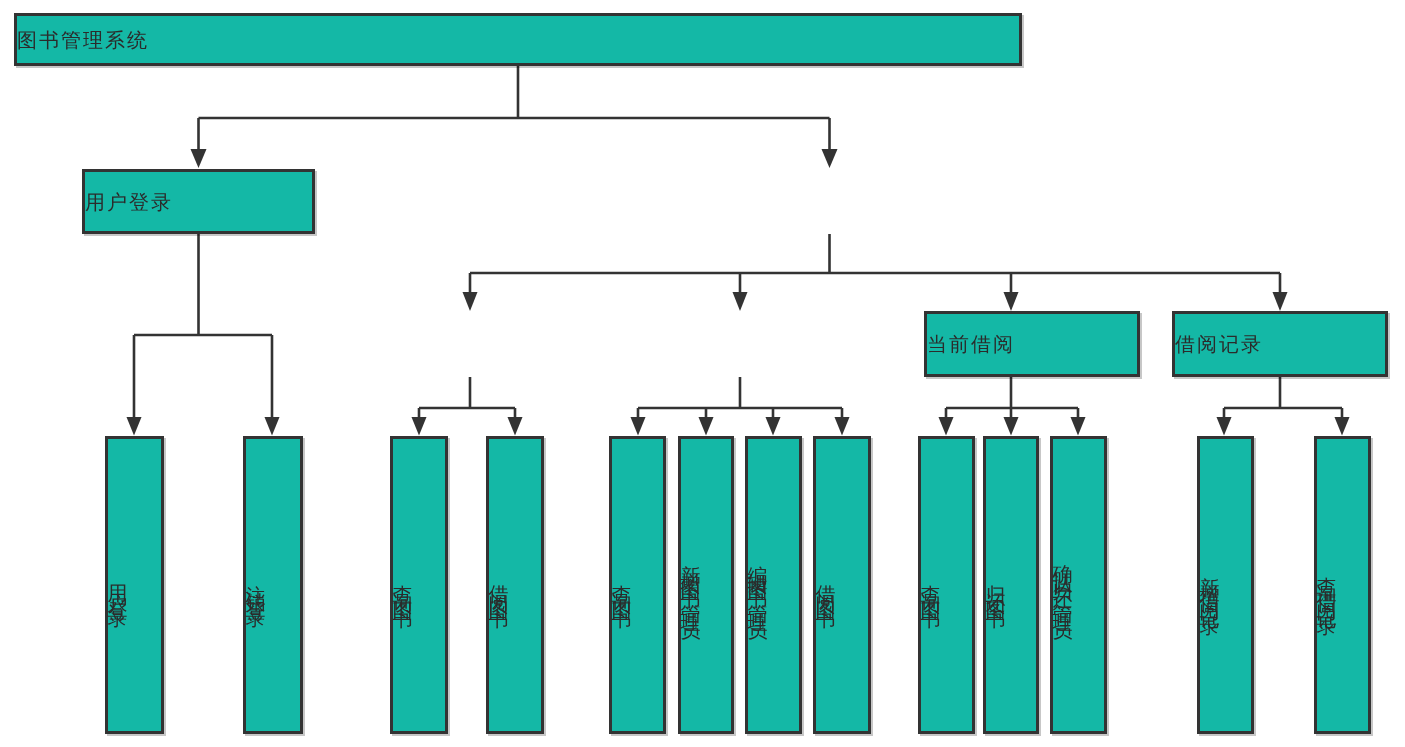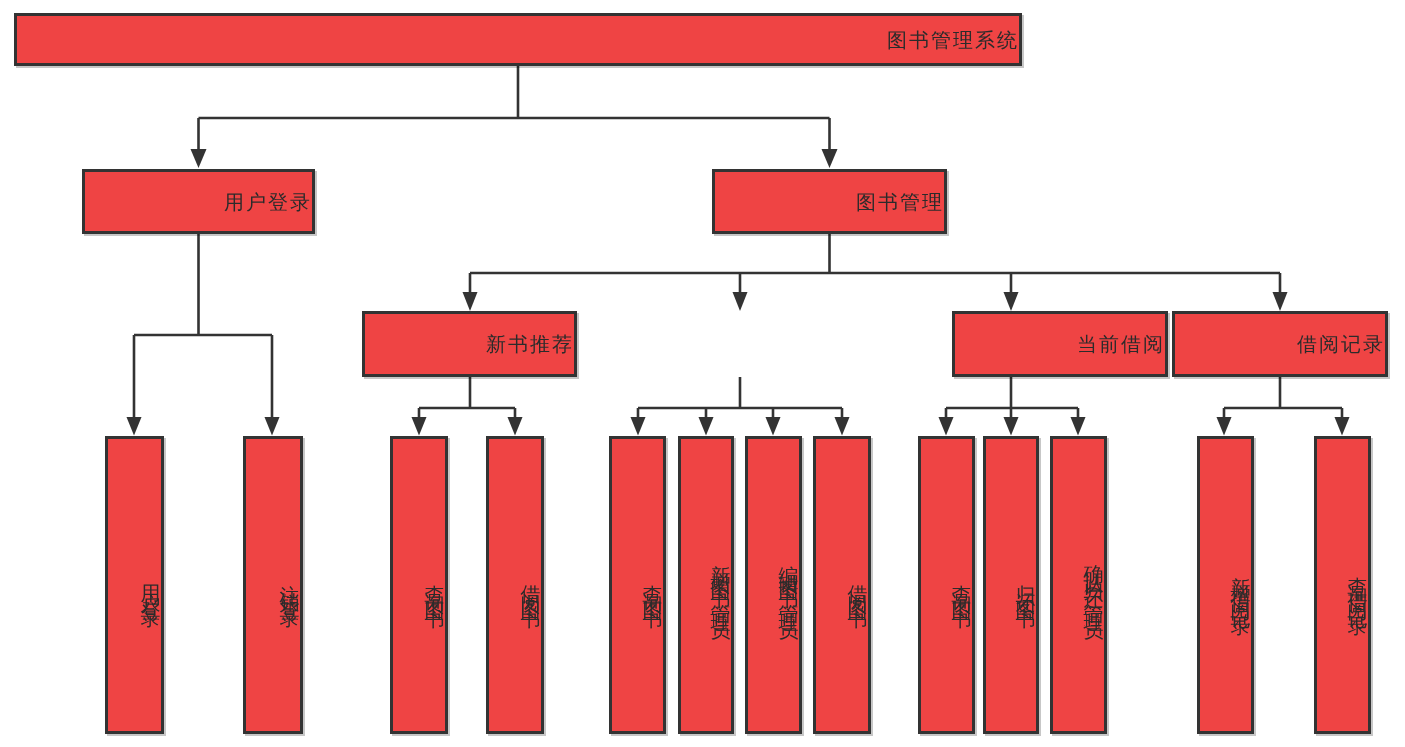--- a/index.html
+++ b/index.html
@@ -16,26 +16,25 @@
     width:1405px;height:747px;
     background:var(--background);
     overflow:hidden;
   }
   #wires{position:absolute;left:0;top:0;z-index:1;}
   #wires path{stroke:var(--line);stroke-width:2.6;fill:none;}
   #wires polygon{fill:var(--line);stroke:none;}
   .node{
     position:absolute;
     box-sizing:border-box;
-    background:#ef4444;
+    background:#14b8a6;
     border:3px solid var(--box-border);
     box-shadow:2px 2px 0 rgba(0,0,0,0.22);
-    display:flex;align-items:center;justify-content:flex-end;
+    display:flex;align-items:center;justify-content:flex-start;
     z-index:2;
-    padding-left:13px;
   }
   .node .lbl{
     font-size:20px;
     color:var(--text);
     letter-spacing:2px;
     line-height:1.2;
     white-space:nowrap;
   }
   .node.v .lbl{
     writing-mode:vertical-rl;
@@ -95,28 +94,22 @@
     <polygon points="1334.5,417 1349.5,417 1342,435.5"></polygon>
   </svg>
 
   <div class="node h" style="left:14px;top:13px;width:1008px;height:53px">
     <span class="lbl">图书管理系统</span>
   </div>
 
   <div class="node h" style="left:82px;top:169px;width:233px;height:65px">
     <span class="lbl">用户登录</span>
   </div>
-  <div class="node h" style="left:712px;top:169px;width:235px;height:65px">
-    <span class="lbl">图书管理</span>
-  </div>
 
-  <div class="node h" style="left:362px;top:311px;width:215px;height:66px">
-    <span class="lbl">新书推荐</span>
-  </div>
-  <div class="node h" style="left:952px;top:311px;width:216px;height:66px">
+  <div class="node h" style="left:924px;top:311px;width:216px;height:66px">
     <span class="lbl">当前借阅</span>
   </div>
   <div class="node h" style="left:1172px;top:311px;width:216px;height:66px">
     <span class="lbl">借阅记录</span>
   </div>
 
   <div class="node v" style="left:105px;top:436px;width:59px;height:298px">
     <span class="lbl">用户登录</span>
   </div>
   <div class="node v" style="left:243px;top:436px;width:60px;height:298px">

